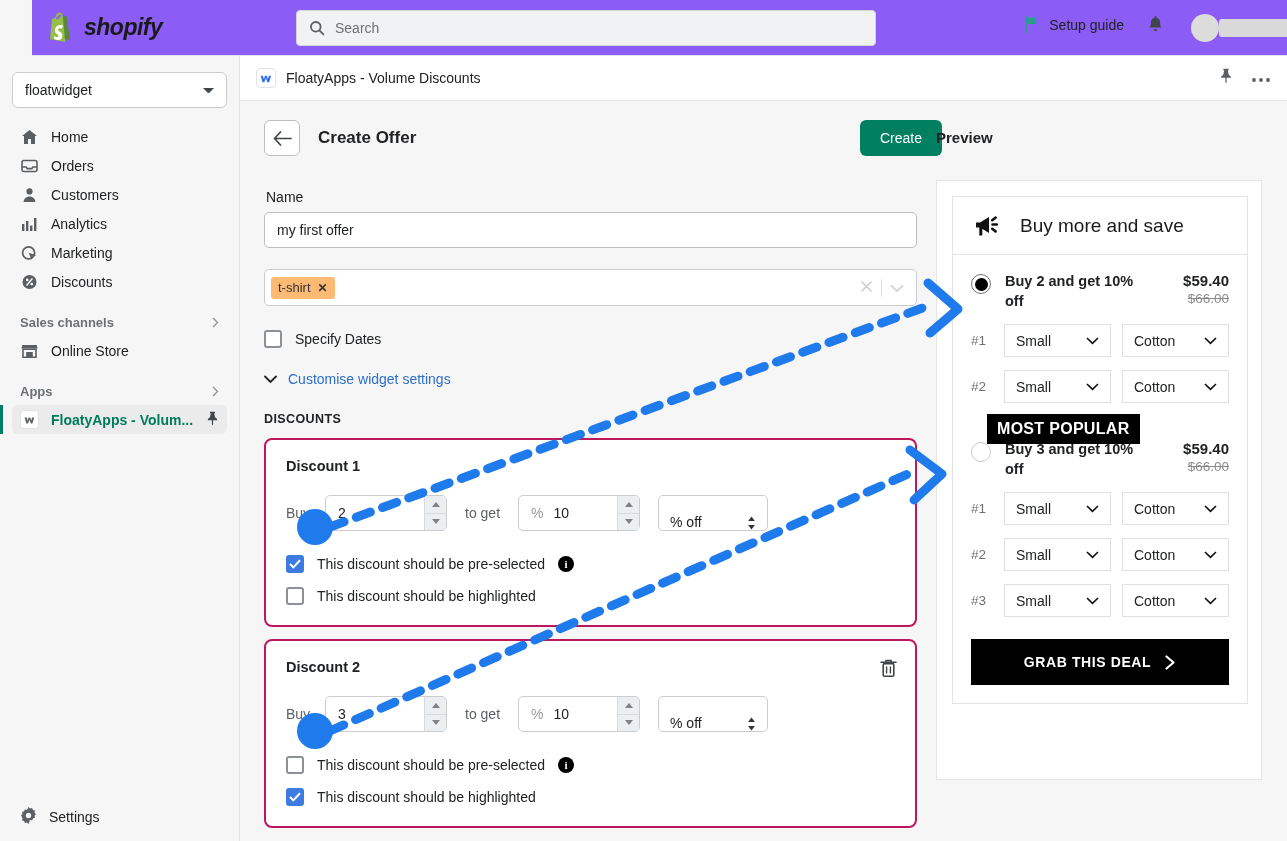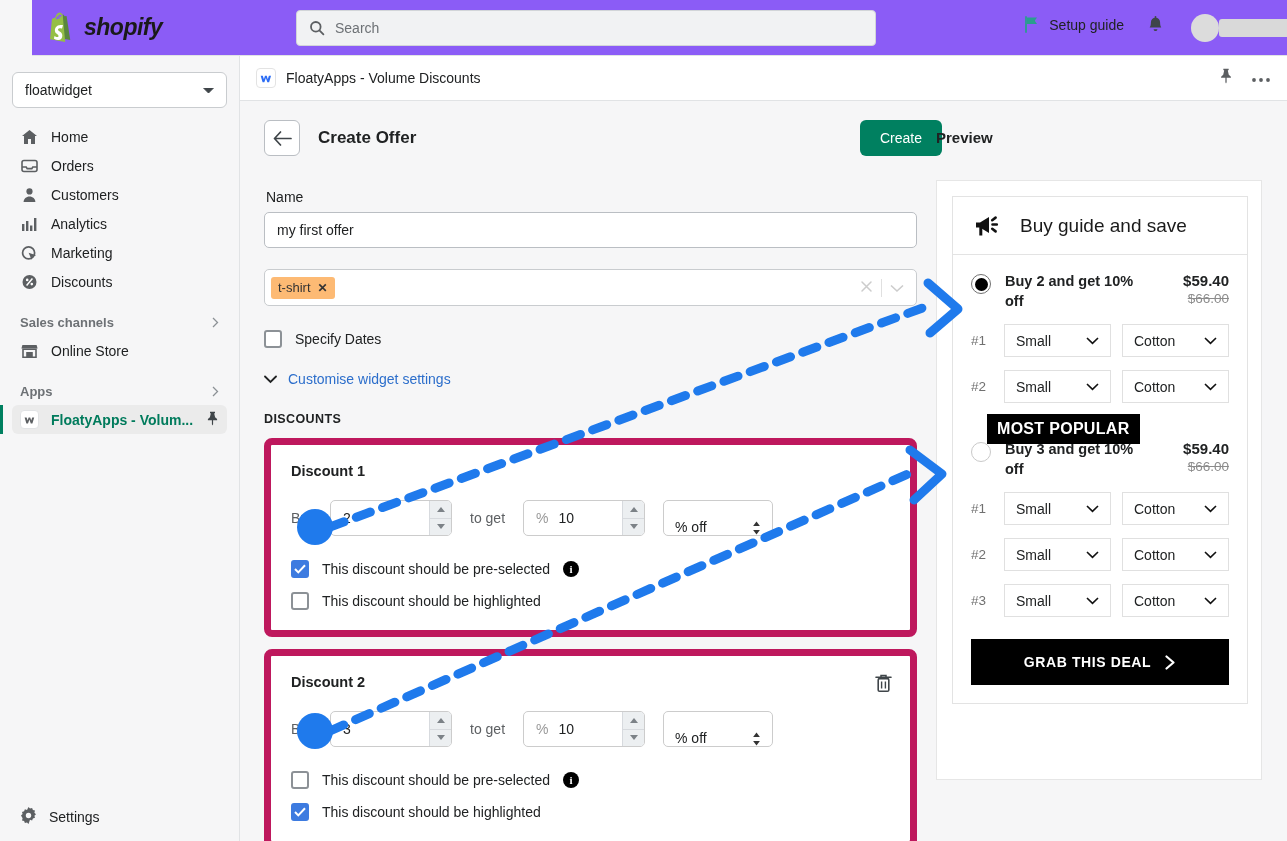--- a/index.html
+++ b/index.html
@@ -124,21 +124,21 @@
   }
   .cb.checked { background: #3d7be0; border-color: #3d7be0; }
   .cb-label { font-size: 14px; }
 
   .customise {
     display: flex; align-items: center; gap: 11px; margin-top: 23px; color: #2c6ecb; font-size: 14px;
   }
   .discounts-label { font-size: 12.5px; font-weight: bold; letter-spacing: .4px; margin-top: 25px; }
 
   .card {
-    width: 653px; background: #fff; border: 7px solid #be185d; border-radius: 8px;
+    width: 653px; background: #fff; border: 2px solid #be185d; border-radius: 8px;
     margin-top: 12px; padding: 18px 20px 20px 20px; position: relative;
   }
   .card-title { font-size: 14.5px; font-weight: bold; }
   .trash { position: absolute; right: 18px; top: 18px; color: #3f4549; }
   .buy-row { display: flex; align-items: center; gap: 0; margin-top: 21px; }
   .buy-lab { font-size: 14px; color: #5c5f62; width: 39px; }
   .num-input {
     width: 122px; height: 36px; border: 1px solid #ccc; border-radius: 5px; background: #fff;
     display: flex; align-items: center; overflow: hidden;
   }
@@ -557,21 +557,21 @@
 
     <div class="preview-title">Preview</div>
     <div class="preview-panel">
       <div class="widget">
         <div class="widget-head">
           <svg width="30" height="26" viewBox="0 0 30 26">
             <path d="M2 9.5h4l9-5.5v16l-9-5.5H2z" fill="#111"></path>
             <rect x="5.3" y="14" width="3" height="8.5" fill="#111"></rect>
             <path d="M18.5 11.5h4.3M18.2 7.2l3.4-2.6M18.2 15.8l3.4 2.6" stroke="#111" stroke-width="2.6" stroke-linecap="round"></path>
           </svg>
-          <span class="widget-head-title">Buy guide and save</span>
+          <span class="widget-head-title">Buy more and save</span>
         </div>
 
         <div class="offer">
           <div class="offer-top">
             <span class="radio sel"></span>
             <span class="offer-name">Buy 2 and get 10% off</span>
             <span class="offer-prices">
               <div class="price-new">$59.40</div>
               <div class="price-old">$66.00</div>
             </span>

